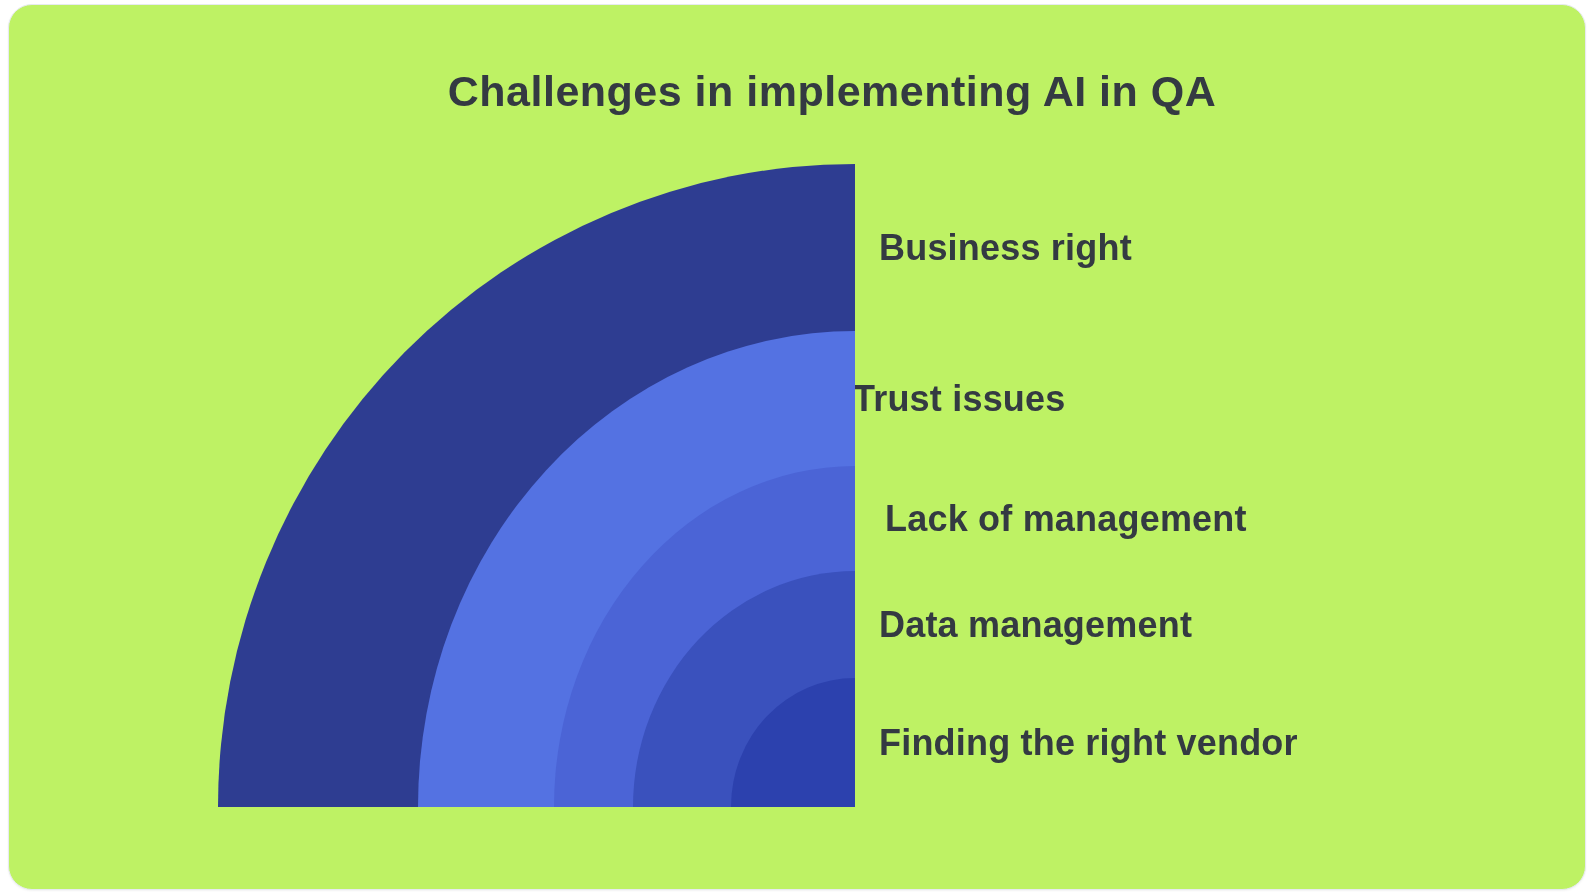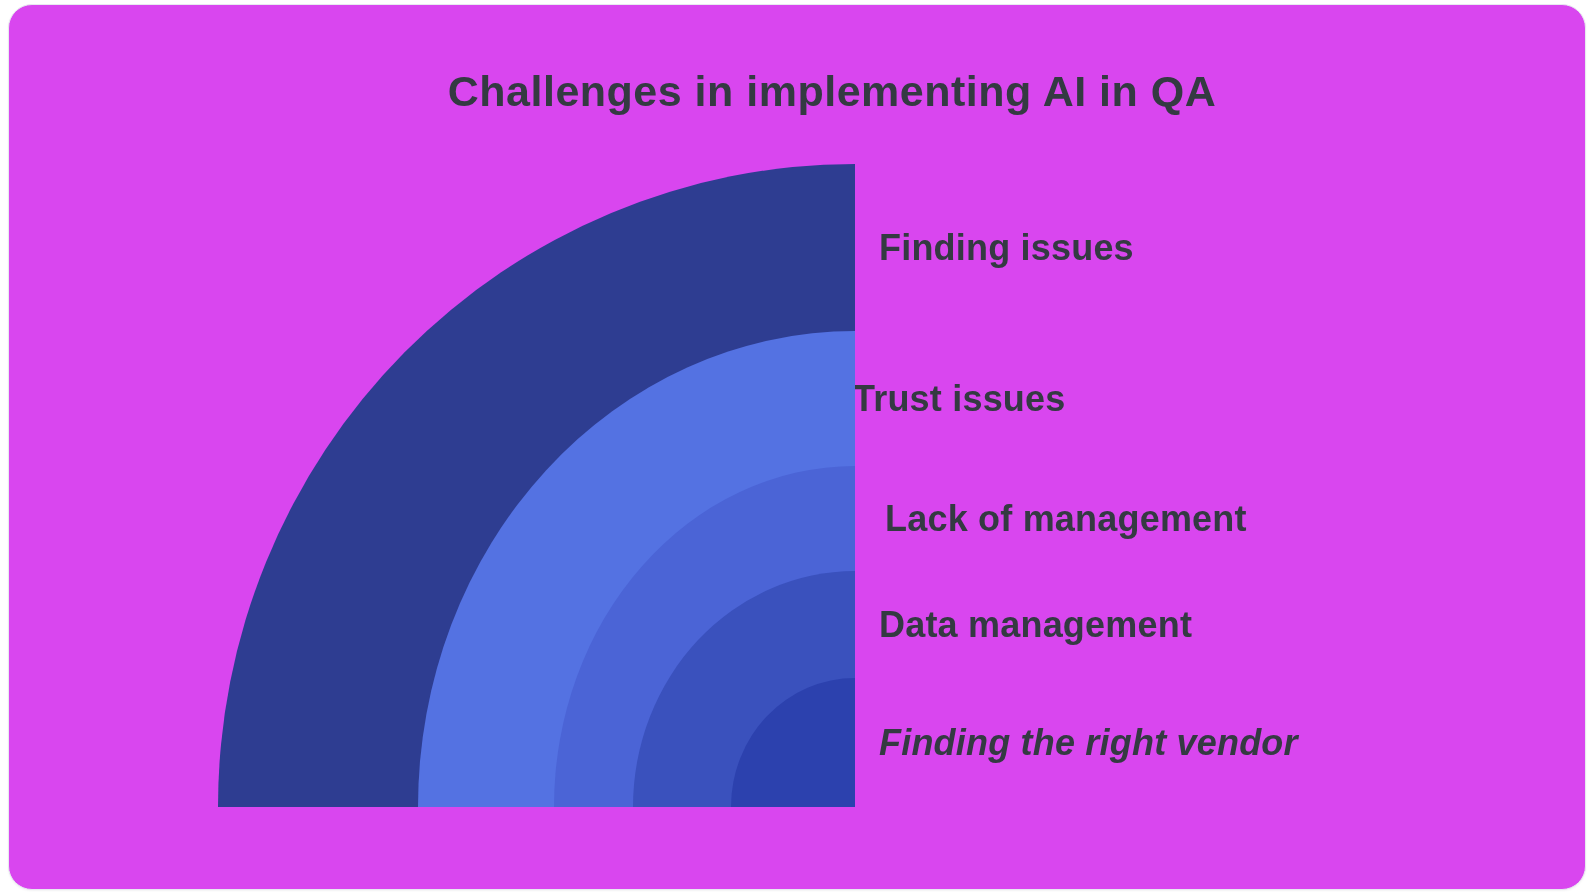--- a/index.html
+++ b/index.html
@@ -15,21 +15,21 @@
     position: relative;
     width: 1592px;
     height: 896px;
   }
   .card {
     position: absolute;
     left: 8px;
     top: 4px;
     width: 1576px;
     height: 884px;
-    background: #d946ef;
+    background: #bef264;
     border: 1px solid #e7eaf0;
     border-radius: 24px;
     box-shadow: 0 1px 2px rgba(30, 41, 59, 0.06);
     overflow: hidden;
   }
   .title {
     position: absolute;
     left: 823px;
     top: 62px;
     transform: translateX(-50%);
@@ -71,20 +71,20 @@
 
     <div class="rings-clip" id="rings-clip">
         <div class="ring" style="width: 1274px; height: 1286px; right: -637px; bottom: -643px; background: rgb(46, 61, 145); z-index: 1;"></div>
         <div class="ring" style="width: 874px; height: 952px; right: -437px; bottom: -476px; background: rgb(84, 114, 226); z-index: 2;"></div>
         <div class="ring" style="width: 602px; height: 682px; right: -301px; bottom: -341px; background: rgb(75, 100, 214); z-index: 3;"></div>
         <div class="ring" style="width: 444px; height: 472px; right: -222px; bottom: -236px; background: rgb(58, 81, 189); z-index: 4;"></div>
         <div class="ring" style="width: 248px; height: 258px; right: -124px; bottom: -129px; background: rgb(44, 65, 174); z-index: 5;"></div>
       </div>
 
     <div id="labels-layer">
-        <div class="ring-label" style="left: 870px; top: 242.5px;">Finding issues</div>
+        <div class="ring-label" style="left: 870px; top: 242.5px;">Business right</div>
         <div class="ring-label" style="left: 844px; top: 393.5px;">Trust issues</div>
         <div class="ring-label" style="left: 876px; top: 513.5px;">Lack of management</div>
         <div class="ring-label" style="left: 870px; top: 619.5px;">Data management</div>
-        <div class="ring-label" style="left: 870px; top: 737.5px; font-style: italic;">Finding the right vendor</div>
+        <div class="ring-label" style="left: 870px; top: 737.5px;">Finding the right vendor</div>
       </div>
   </div>
 </div>
 
 </body></html>

